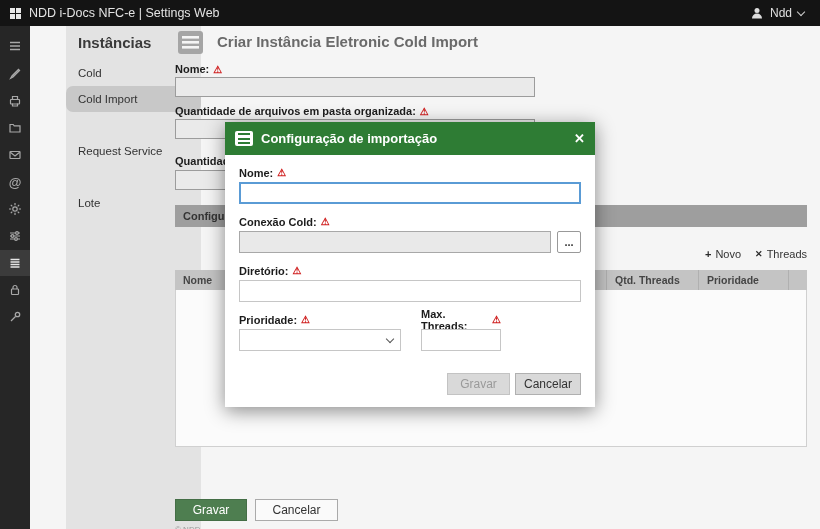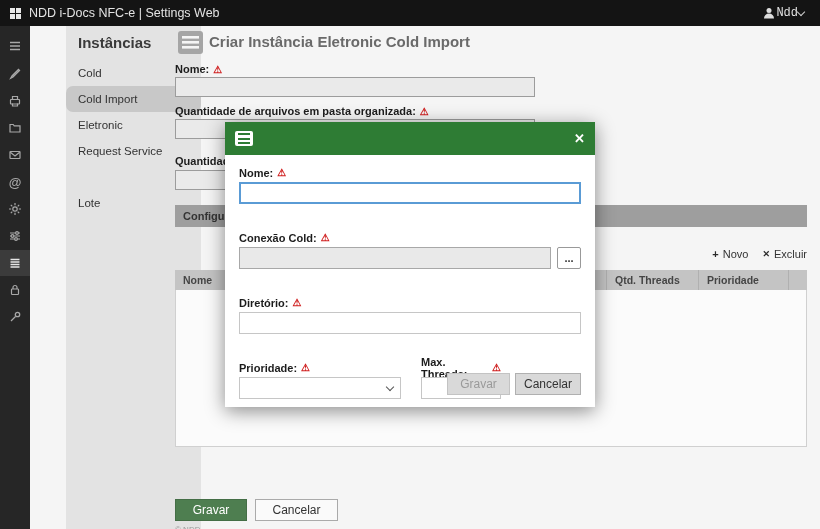--- a/index.html
+++ b/index.html
@@ -5,43 +5,43 @@
   * { margin:0; padding:0; box-sizing:border-box; }
   body { font-family:"Liberation Sans",sans-serif; background:#fff; }
   #app { position:relative; width:820px; height:529px; overflow:hidden; background:#f5f5f5; }
 
   
   .topbar { position:absolute; left:0; top:0; width:820px; height:26px; background:#141414;
             display:flex; align-items:center; color:#dcdcdc; }
   .logo { display:grid; grid-template-columns:5px 5px; grid-gap:1px; margin:0 8px 0 10px; }
   .logo i { width:5px; height:5px; background:#e8e8e8; display:block; }
   .tb-title { font-size:12.5px; color:#e4e4e4; }
-  .user { margin-left:auto; display:flex; align-items:center; padding-right:16px;
-          font-size:12px; color:#e0e0e0; cursor:pointer;font-family:Liberation Mono, monospace; }
+  .user { margin-left:auto; display:flex; align-items:center; gap:6px; padding-right:16px;
+          font-size:12px; color:#e0e0e0; cursor:pointer; }
   .chev { width:6px; height:6px; border-right:1.5px solid #cfcfcf; border-bottom:1.5px solid #cfcfcf;
           transform:rotate(45deg); margin-top:-3px; }
 
   
   .rail { position:absolute; left:0; top:26px; width:30px; height:503px; background:#262626; }
   .ricon { position:absolute; left:0; width:30px; height:24px; display:flex; align-items:center;
            justify-content:center; color:#a8a8a8; cursor:pointer; }
   .ricon.active { background:#3b3b3b; color:#e6e6e6; height:26px; }
   .ricon.at { font-size:13px; font-weight:bold; }
 
   
   .sidebar { position:absolute; left:30px; top:26px; width:135px; height:503px; background:#e3e3e3;margin-left:36px; }
   .sb-title { font-size:15px; font-weight:bold; color:#3a3a3a; padding:8px 0 0 12px; }
   .sb-item { position:absolute; left:0; width:135px; height:26px; line-height:26px; padding-left:12px;
              font-size:11.5px; color:#333; cursor:pointer; }
   .sb-item.selected { background:#c8c8c8;border-radius:7px; }
 
   
   .main { position:absolute; left:165px; top:26px; width:655px; height:503px; }
   .page-head-icon { position:absolute; left:8px; top:4px; }
-  .page-title { position:absolute; left:44px; top:7px; font-size:15px; font-weight:bold; color:#6a6a6a; }
+  .page-title { position:absolute; left:52px; top:7px; font-size:15px; font-weight:bold; color:#6a6a6a; }
 
   .f-label { position:absolute; display:flex; align-items:center; font-size:11px; font-weight:bold; color:#1c1c1c; }
   .warn { color:#cf1d1d; font-size:10px; margin-left:4px; }
   .inp { position:absolute; height:20px; width:360px; border:1px solid #9c9c9c; background:#eaeaea;
          font-size:12px; padding:0 4px; font-family:inherit; }
 
   .section-bar { position:absolute; left:10px; top:179px; width:632px; height:22px; background:#9e9e9e;
                  font-size:11px; font-weight:bold; color:#333; line-height:22px; padding-left:8px; }
 
   .grid-toolbar { position:absolute; top:222px; right:13px; display:flex; gap:14px; font-size:11px;
@@ -75,21 +75,21 @@
   .m-ico i { display:block; height:2px; background:#2e7c34; }
   .m-title { color:#fff; font-size:13px; font-weight:bold; margin-left:8px; }
   .m-close { margin-left:auto; color:#fff; font-size:13px; font-weight:bold; cursor:pointer; }
   .m-body { padding:11px 14px 0 14px; }
   .m-label { display:flex; align-items:center; font-size:11px; font-weight:bold; color:#1c1c1c;
              height:13px; margin-bottom:3px; }
   .m-inp { width:100%; height:22px; border:1px solid #c6c6c6; background:#fff; font-size:12px;
            padding:0 4px; font-family:inherit; }
   .m-inp.focused { border:2px solid #5a9bd5; }
   .m-inp.readonly { background:#e9e9e9; border:1px solid #a8a8a8; }
-  .m-gap { margin-top:27px; }
+  .m-gap { margin-top:11px; }
   .row-conexao { display:flex; align-items:center; }
   .browse-btn { width:26px; height:22px; margin-left:6px; background:#fff; border:1px solid #999;
                 border-radius:2px; font-size:11px; font-weight:bold; line-height:16px; color:#333; cursor:pointer; }
   .row-two { display:flex; }
   .col-prio { width:162px; }
   .col-thr { margin-left:20px; width:80px; }
   .sel-wrap { position:relative; width:162px; }
   .m-select { appearance:none; -webkit-appearance:none; width:100%; height:22px; border:1px solid #c6c6c6;
               background:#fff; font-size:12px; padding:0 4px; font-family:inherit; }
   .sel-chev { position:absolute; right:8px; top:7px; width:6px; height:6px; border-right:1.5px solid #555;
@@ -182,21 +182,20 @@
           <circle cx="9.5" cy="4.5" r="2.2"></circle>
           <path d="M3 11l4.5-4.5"></path>
         </svg>
     </div>
   </nav>
 
   <aside class="sidebar">
     <div class="sb-title">Instâncias</div>
     <div class="sb-item" style="top:34px">Cold</div>
     <div class="sb-item selected" style="top:60px">Cold Import</div>
-    <div class="sb-item" style="top:86px">Eletronic</div>
     <div class="sb-item" style="top:112px">Request Service</div>
     <div class="sb-item" style="top:164px">Lote</div>
   </aside>
 
   <main class="main">
     <span class="page-head-icon">
       <svg width="34" height="26" viewBox="0 0 34 26">
           <rect x="5" y="1" width="25" height="23" rx="3" fill="#a5a5a5"></rect>
           <rect x="9" y="6" width="17" height="2.6" fill="#f5f5f5"></rect>
           <rect x="9" y="11" width="17" height="2.6" fill="#f5f5f5"></rect>
@@ -224,21 +223,21 @@
 
     <div class="section-bar">Configurações de importação</div>
 
     <div class="grid-toolbar">
       <span class="tb-btn">
         <span class="tb-glyph">+</span>
         <span>Novo</span>
       </span>
       <span class="tb-btn">
         <span class="tb-glyph" style="font-size:9px">✕</span>
-        <span>Excluir</span>
+        <span>Threads</span>
       </span>
     </div>
 
     <div class="tbl-head">
       <div class="c c1">Nome</div>
       <div class="c c2">Qtd. Threads</div>
       <div class="c c3">Prioridade</div>
       <div class="c c4"></div>
     </div>
     <div class="tbl-body"></div>
@@ -248,20 +247,21 @@
     <div class="footer-txt">© NDD</div>
   </main>
 
   <div class="modal">
     <div class="m-head">
       <span class="m-ico">
           <i></i>
           <i></i>
           <i></i>
         </span>
+      <span class="m-title">Configuração de importação</span>
       <span class="m-close">✕</span>
     </div>
     <div class="m-body">
 
       <div class="m-label">
         <span>Nome:</span>
           <span class="warn">⚠</span>
       </div>
       <input class="m-inp focused" style="">
 

